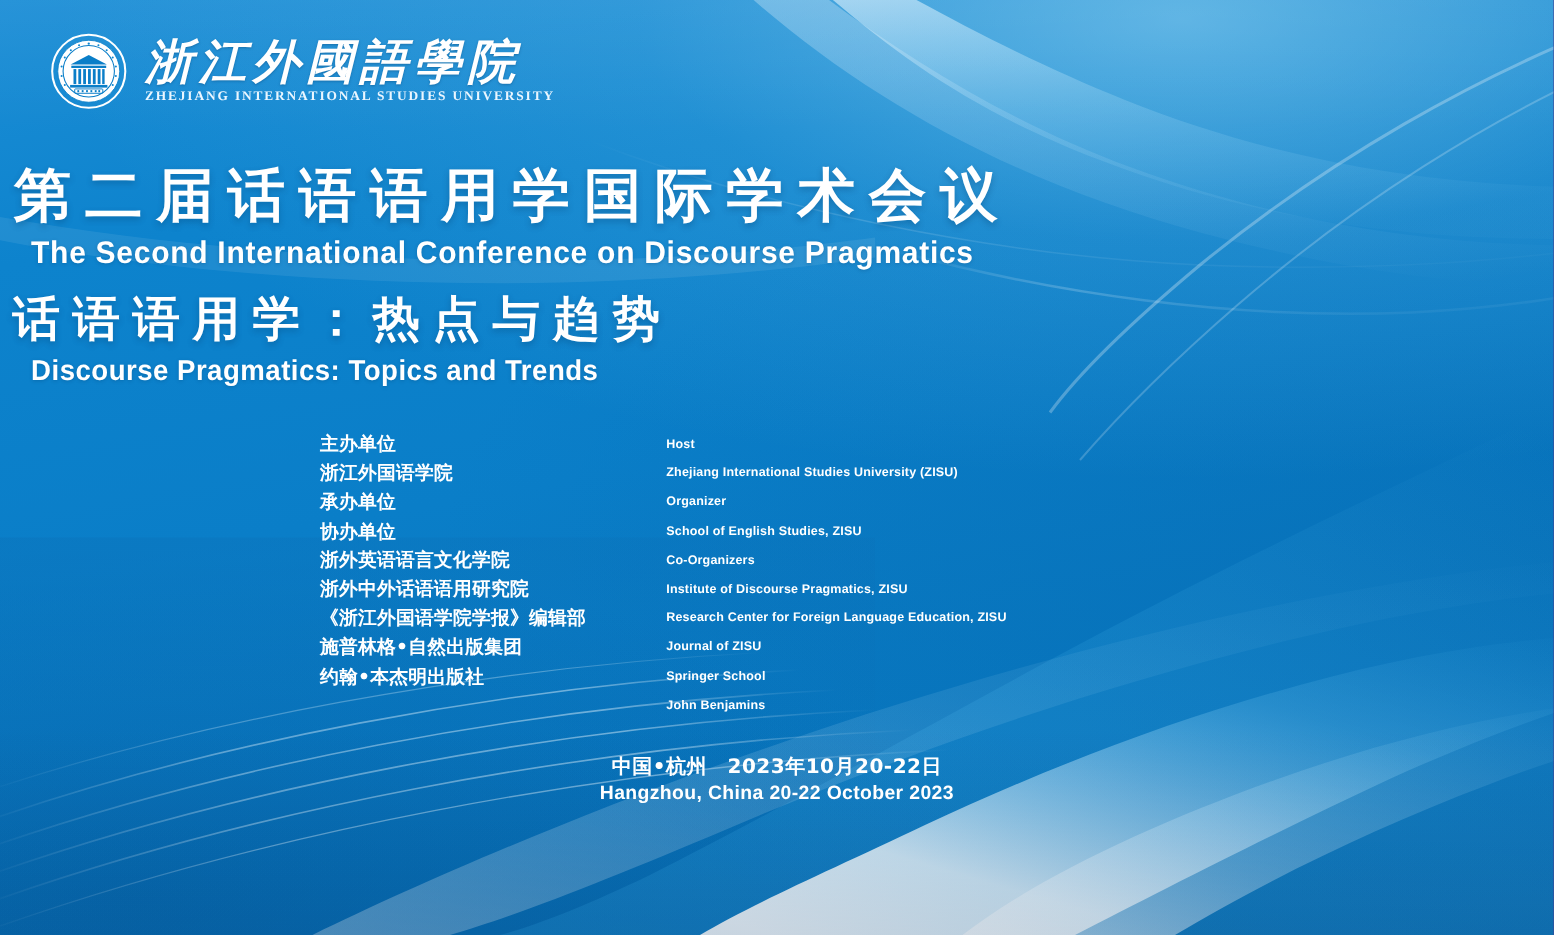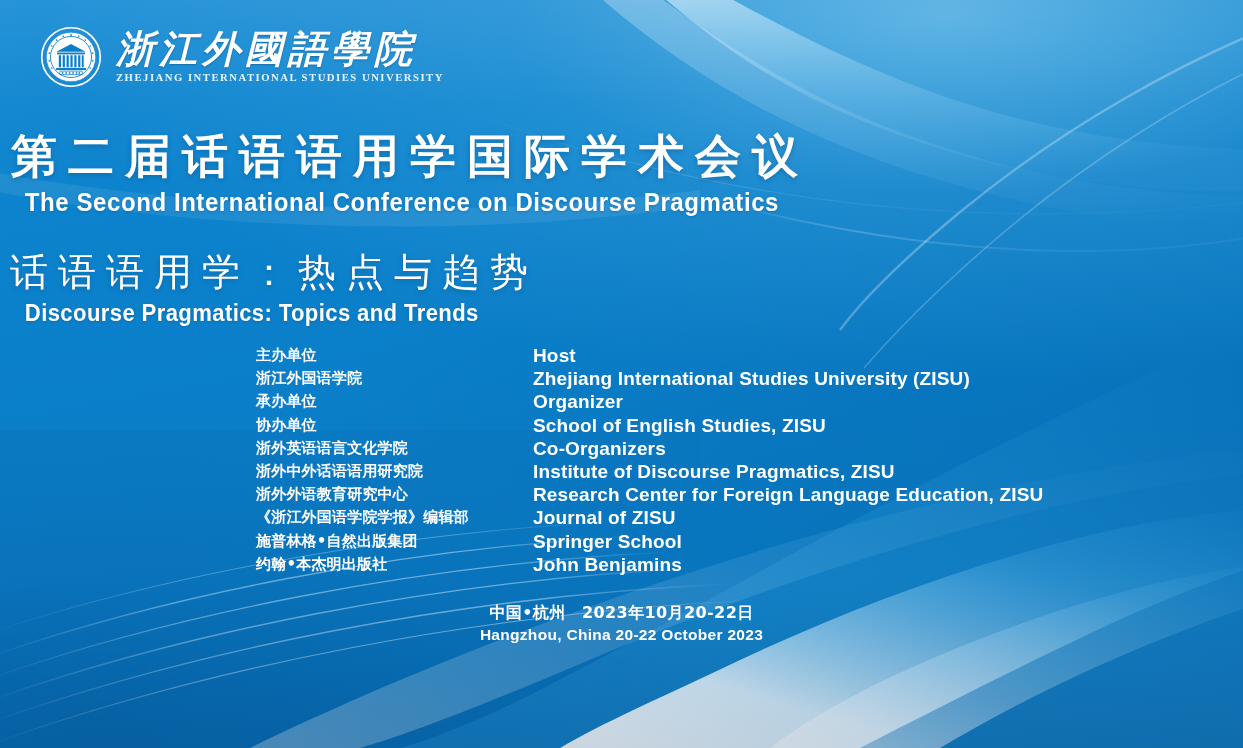--- a/index.html
+++ b/index.html
@@ -96,24 +96,24 @@
     font-size: 25px;
     font-weight: 700;
     color: #ffffff;
     letter-spacing: 0.6px;
     line-height: 1.1;
     transform: scaleX(0.96);
     white-space: nowrap;
     text-shadow: 0 1px 3px rgba(0,56,104,0.28);
   }
   .title-cn-2 {
-    margin-top: 32px;
+    margin-top: 15px;
     font-family: "DejaVu Sans", "Liberation Sans", sans-serif;
     font-size: 38px;
-    font-weight: 400;
+    font-weight: 700;
     color: #ffffff;
     letter-spacing: 10px;
     text-indent: 10px;
     line-height: 1.22;
     text-shadow: 0 2px 5px rgba(0,56,104,0.32);
     white-space: nowrap;
   }
   .title-en-2 {
     margin-top: 6px;
     font-family: "Liberation Sans", "DejaVu Sans", sans-serif;
@@ -141,21 +141,21 @@
     font-family: "DejaVu Sans", "Liberation Sans", sans-serif;
     font-size: 15px;
     font-weight: 700;
     color: #ffffff;
     line-height: 23.2px;
     white-space: nowrap;
     letter-spacing: 0.2px;
   }
   .org-en {
     font-family: "Liberation Sans", "DejaVu Sans", sans-serif;
-    font-size: 19px;
+    font-size: 10px;
     font-weight: 700;
     color: #ffffff;
     line-height: 23.2px;
     white-space: nowrap;
     letter-spacing: 0.15px;
   }
 
   
   #footer {
     position: absolute;
@@ -333,21 +333,20 @@
   </div>
 
   <div id="orgs">
     <div id="orgs-cn">
       <div class="org-cn">主办单位</div>
       <div class="org-cn">浙江外国语学院</div>
       <div class="org-cn">承办单位</div>
       <div class="org-cn">协办单位</div>
       <div class="org-cn">浙外英语语言文化学院</div>
       <div class="org-cn">浙外中外话语语用研究院</div>
-      <div class="org-cn">浙外外语教育研究中心</div>
       <div class="org-cn">《浙江外国语学院学报》编辑部</div>
       <div class="org-cn">施普林格•自然出版集团</div>
       <div class="org-cn">约翰•本杰明出版社</div>
     </div>
     <div id="orgs-en">
       <div class="org-en">Host</div>
       <div class="org-en">Zhejiang International Studies University (ZISU)</div>
       <div class="org-en">Organizer</div>
       <div class="org-en">School of English Studies, ZISU</div>
       <div class="org-en">Co-Organizers</div>

